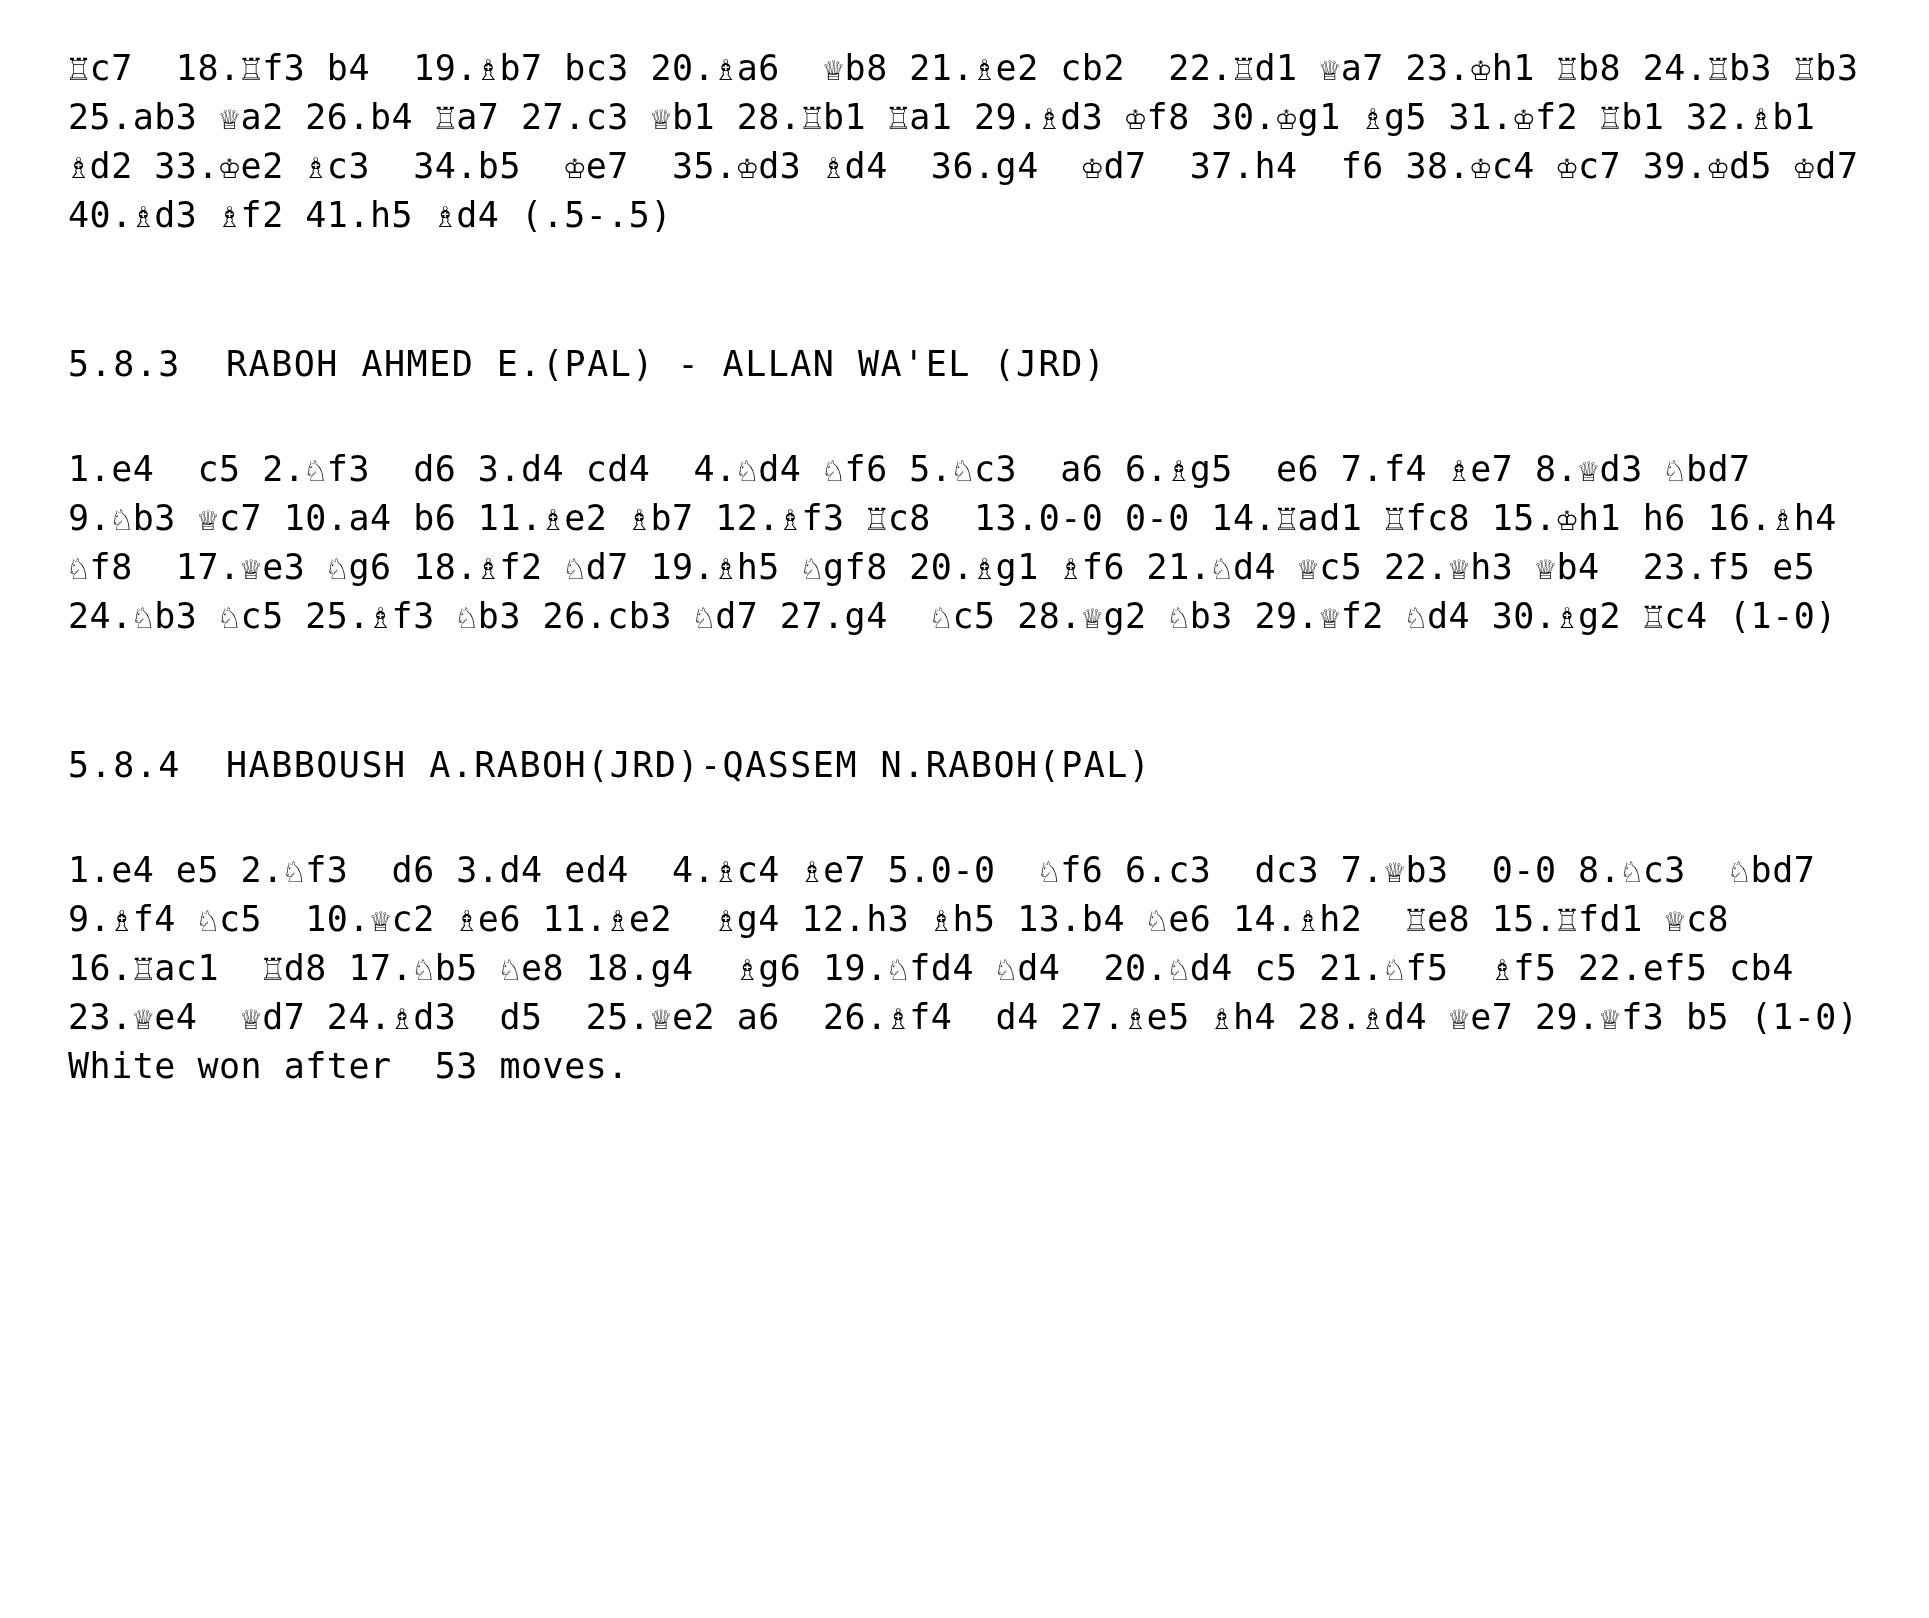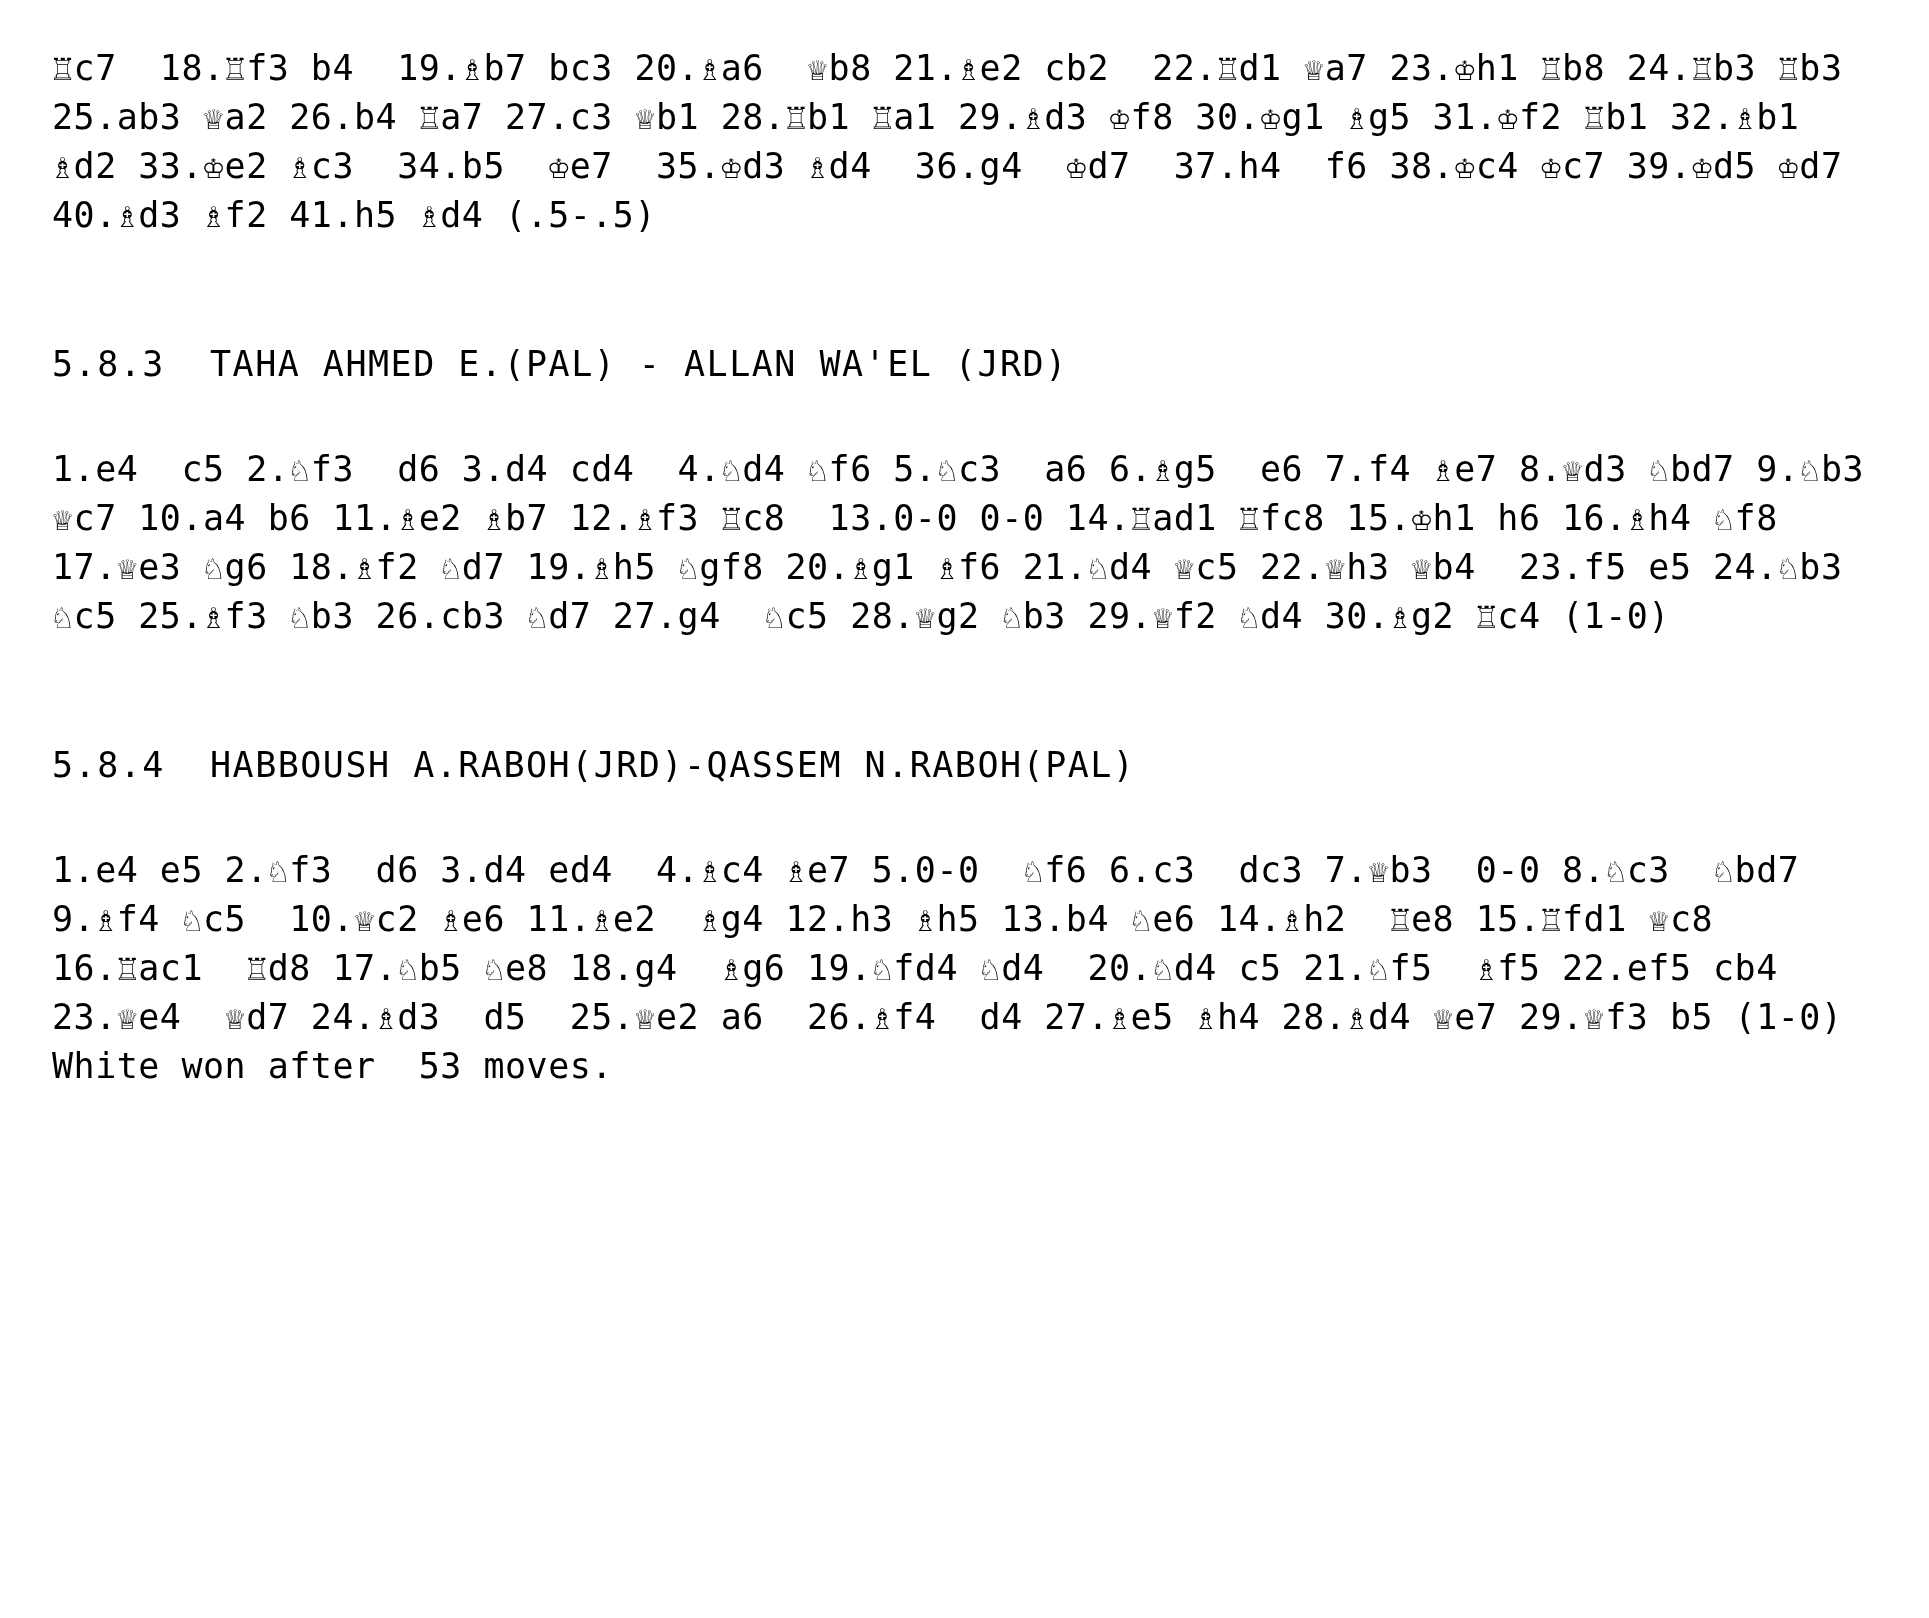--- a/index.html
+++ b/index.html
@@ -11,21 +11,21 @@
     width: 1929px;
     height: 1618px;
     font-family: "DejaVu Sans Mono", "Liberation Mono", monospace;
     color: #000000;
     overflow: hidden;
   }
   .page {
     position: relative;
     width: 1929px;
     height: 1618px;
-    padding: 44px 52px 0 52px;
+    padding: 44px 52px 0 68px;
     box-sizing: border-box;
   }
   .movetext {
     font-family: "DejaVu Sans Mono", "Liberation Mono", monospace;
     font-size: 35px;
     line-height: 49px;
     letter-spacing: 0.5px;
     white-space: pre-wrap;
     word-break: break-word;
     font-weight: 500;
@@ -47,21 +47,21 @@
 
 <div class="page">
 
   <div class="section">
     <div class="movetext">♖c7  18.♖f3 b4  19.♗b7 bc3 20.♗a6  ♕b8 21.♗e2 cb2  22.♖d1 ♕a7 23.♔h1 ♖b8 24.♖b3 ♖b3 25.ab3 ♕a2 26.b4 ♖a7 27.c3 ♕b1 28.♖b1 ♖a1 29.♗d3 ♔f8 30.♔g1 ♗g5 31.♔f2 ♖b1 32.♗b1 ♗d2 33.♔e2 ♗c3  34.b5  ♔e7  35.♔d3 ♗d4  36.g4  ♔d7  37.h4  f6 38.♔c4 ♔c7 39.♔d5 ♔d7 40.♗d3 ♗f2 41.h5 ♗d4 (.5-.5)</div>
   </div>
 
   <div class="gap-large"></div>
 
   <div class="section">
-    <div class="header-line">5.8.3  TAHA AHMED E.(PAL) - ALLAN WA'EL (JRD)</div>
+    <div class="header-line">5.8.3  RABOH AHMED E.(PAL) - ALLAN WA'EL (JRD)</div>
     <div class="gap-small"></div>
     <div class="movetext">1.e4  c5 2.♘f3  d6 3.d4 cd4  4.♘d4 ♘f6 5.♘c3  a6 6.♗g5  e6 7.f4 ♗e7 8.♕d3 ♘bd7 9.♘b3 ♕c7 10.a4 b6 11.♗e2 ♗b7 12.♗f3 ♖c8  13.0-0 0-0 14.♖ad1 ♖fc8 15.♔h1 h6 16.♗h4 ♘f8  17.♕e3 ♘g6 18.♗f2 ♘d7 19.♗h5 ♘gf8 20.♗g1 ♗f6 21.♘d4 ♕c5 22.♕h3 ♕b4  23.f5 e5 24.♘b3 ♘c5 25.♗f3 ♘b3 26.cb3 ♘d7 27.g4  ♘c5 28.♕g2 ♘b3 29.♕f2 ♘d4 30.♗g2 ♖c4 (1-0)</div>
   </div>
 
   <div class="gap-large"></div>
 
   <div class="section">
     <div class="header-line">5.8.4  HABBOUSH A.RABOH(JRD)-QASSEM N.RABOH(PAL)</div>
     <div class="gap-small"></div>
     <div class="movetext">1.e4 e5 2.♘f3  d6 3.d4 ed4  4.♗c4 ♗e7 5.0-0  ♘f6 6.c3  dc3 7.♕b3  0-0 8.♘c3  ♘bd7 9.♗f4 ♘c5  10.♕c2 ♗e6 11.♗e2  ♗g4 12.h3 ♗h5 13.b4 ♘e6 14.♗h2  ♖e8 15.♖fd1 ♕c8 16.♖ac1  ♖d8 17.♘b5 ♘e8 18.g4  ♗g6 19.♘fd4 ♘d4  20.♘d4 c5 21.♘f5  ♗f5 22.ef5 cb4  23.♕e4  ♕d7 24.♗d3  d5  25.♕e2 a6  26.♗f4  d4 27.♗e5 ♗h4 28.♗d4 ♕e7 29.♕f3 b5 (1-0) White won after  53 moves.</div>

